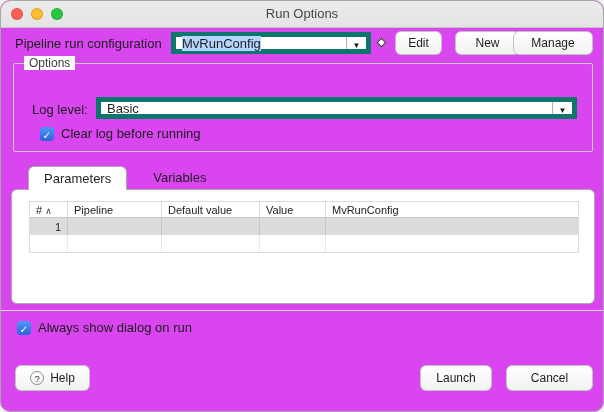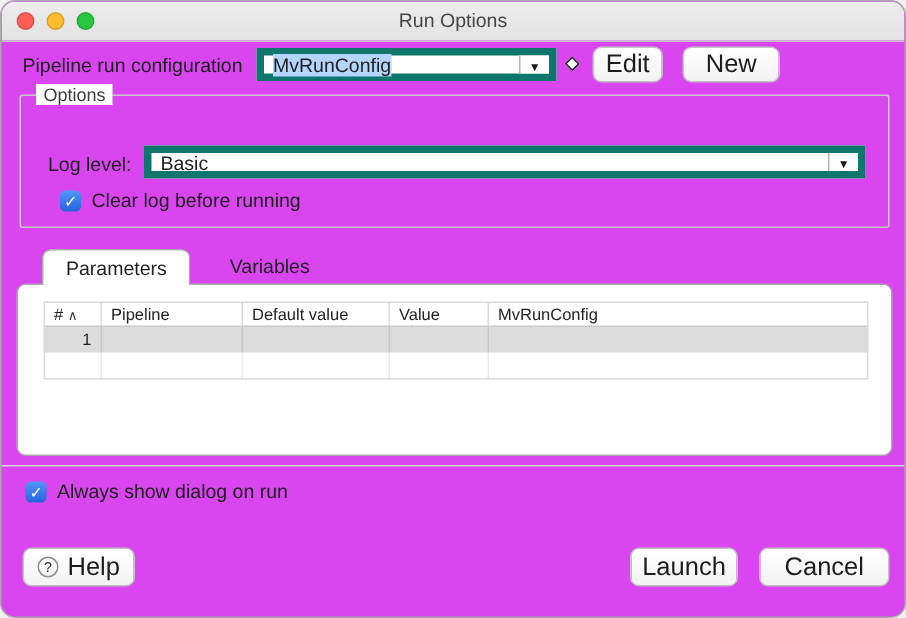--- a/index.html
+++ b/index.html
@@ -18,21 +18,21 @@
 
   .combo{position:absolute;box-sizing:border-box;background:#fff;border:5px solid #0f766e;display:flex;align-items:center;}
   .combo .combo-text{padding-left:6px;font-size:13px;white-space:nowrap;}
   .combo .sel{background:#b4d5fe;}
   .combo .arrow-box{margin-left:auto;align-self:stretch;width:19px;border-left:1px solid #b3b3b3;display:flex;align-items:center;justify-content:center;background:#fdfdfd;}
   .arrow-icon::before{content:"▼";font-size:8px;color:#1a1a1a;}
   .config-combo{left:170px;top:31px;width:200px;height:22px;}
 
   .diamond{position:absolute;left:377px;top:38px;width:7px;height:7px;box-sizing:border-box;border:1.5px solid #222;background:#fff;transform:rotate(45deg);}
 
-  .btn{position:absolute;box-sizing:border-box;border:1px solid #c2c2c2;border-radius:6px;background:linear-gradient(#ffffff,#f2f2f2);font-size:17px;color:#1d1d1f;display:flex;align-items:center;justify-content:center;padding:0;font-family:inherit;cursor:default;}
+  .btn{position:absolute;box-sizing:border-box;border:1px solid #c2c2c2;border-radius:6px;background:linear-gradient(#ffffff,#f2f2f2);font-size:12px;color:#1d1d1f;display:flex;align-items:center;justify-content:center;padding:0;font-family:inherit;cursor:default;}
   .btn-edit{left:394px;top:30px;width:47px;height:24px;}
   .btn-new{left:454px;top:30px;width:65px;height:24px;}
   .btn-manage{left:512px;top:30px;width:80px;height:24px;}
 
   .group{position:absolute;left:12px;top:62px;width:580px;height:89px;box-sizing:border-box;border:1px solid #c9c9c9;border-radius:2px;}
   .group-title{position:absolute;top:-8px;left:10px;background:#ffffff;padding:0 5px;font-size:12px;color:#3d3d3d;}
   .loglevel-label{position:absolute;left:18px;top:38px;}
   .loglevel-combo{left:82px;top:33px;width:481px;height:22px;}
 
   .checkrow{position:absolute;display:flex;align-items:center;gap:7px;}
@@ -87,20 +87,21 @@
     <span class="combo-text"><span class="sel">MvRunConfig</span></span>
     <span class="arrow-box">
         <span class="arrow-icon"></span>
       </span>
   </div>
 
   <span class="diamond"></span>
 
   <button class="btn btn-edit">Edit</button>
   <button class="btn btn-new">New</button>
+  <button class="btn btn-manage">Manage</button>
 
   <div class="group">
     <span class="group-title">Options</span>
     <span class="label loglevel-label">Log level:</span>
     <div class="combo loglevel-combo">
       <span class="combo-text">Basic</span>
       <span class="arrow-box">
           <span class="arrow-icon"></span>
         </span>
     </div>

